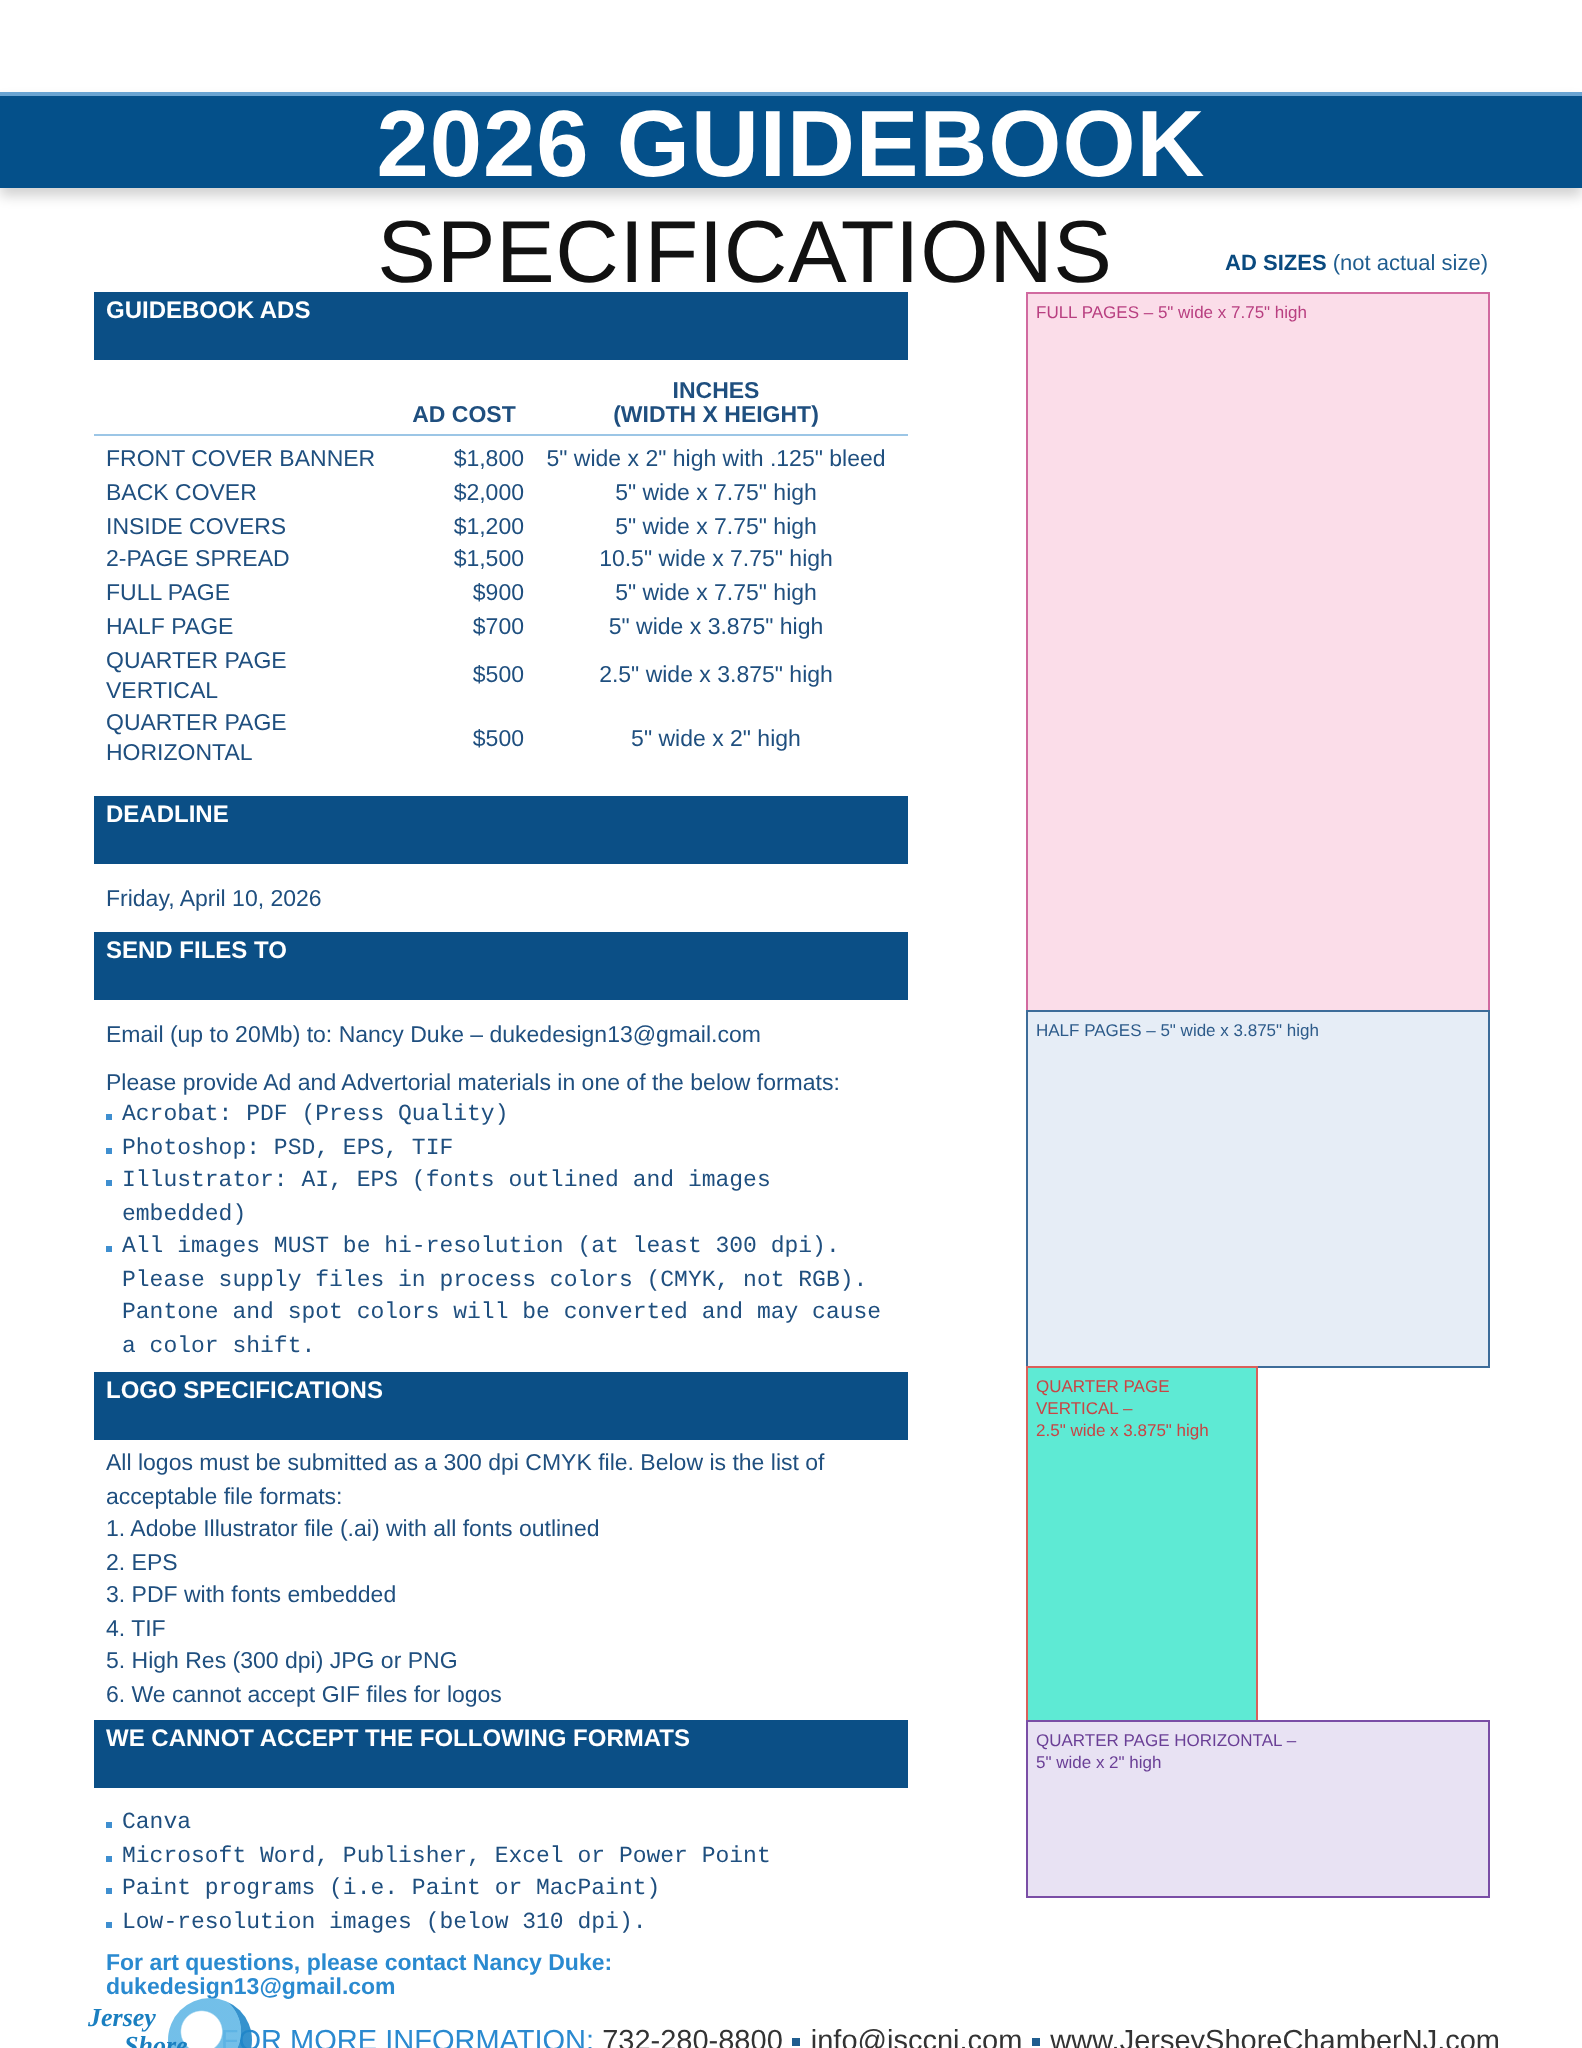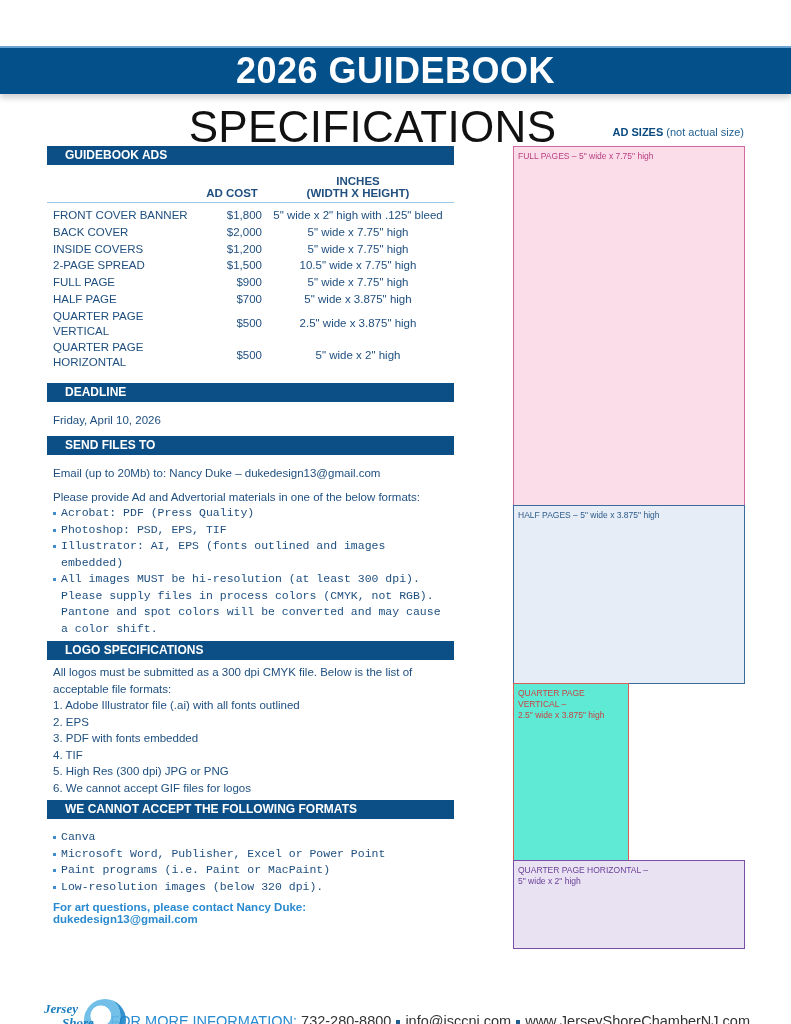--- a/index.html
+++ b/index.html
@@ -5,38 +5,38 @@
   * { box-sizing: border-box; margin: 0; padding: 0; }
   html, body { width: 791px; height: 1024px; background: #ffffff; overflow: hidden; }
   body { position: relative; font-family: "Liberation Sans", sans-serif; color: #1f4f7f; }
 
   .banner {
     position: absolute; left: 0; top: 46px; width: 791px; height: 48px;
     background: #04508a; border-top: 2px solid #6aa4d2;
     box-shadow: 0 4px 6px rgba(0,0,0,0.18);
     display: flex; align-items: center; justify-content: center;
   }
-  .banner-title { color: #ffffff; font-weight: 700; font-size: 36px; letter-spacing: 0.5px; }
+  .banner-title { color: #ffffff; font-weight: 700; font-size: 47px; letter-spacing: 0.5px; }
 
   .subtitle {
     position: absolute; left: 0; width: 745px; top: 102px; text-align: center;
     font-size: 44px; color: #111111; letter-spacing: 0.3px;
   }
   .subtitle span { margin-left: 0; }
 
   .adsizes-heading {
     position: absolute; right: 47px; top: 126px; font-size: 11px; color: #1f5d8f;
   }
   .adsizes-heading b { color: #0a4a7f; font-weight: 700; }
 
   .left { position: absolute; left: 47px; top: 146px; width: 407px; }
 
   .sec-bar {
     background: #0b4f86; color: #ffffff; font-weight: 700; font-size: 12px;
-    height: 19px; line-height: 19px; padding-left: 18px;
+    height: 34px; line-height: 19px; padding-left: 6px;
   }
 
   .ads-table { width: 100%; border-collapse: collapse; font-size: 11.5px; color: #1f4f7f; margin-top: 10px; }
   .ads-table th { font-weight: 700; color: #1f4f7f; font-size: 11.5px; padding-bottom: 3px; vertical-align: bottom; }
   .ads-table thead tr { border-bottom: 1px solid #9cc6e6; }
   .ads-table td { padding: 1px 0 1px 0; line-height: 14.8px; }
   .ads-table td.name { padding-left: 6px; width: 155px; }
   .ads-table td.cost { text-align: right; width: 50px; }
   .ads-table td.dim { text-align: center; }
   .ads-table tbody tr:first-child td { padding-top: 5px; }
@@ -162,21 +162,21 @@
     <li>4.  TIF</li>
     <li>5.  High Res (300 dpi) JPG or PNG</li>
     <li>6.  We cannot accept GIF files for logos</li>
   </ol>
 
   <div class="sec-bar" style="margin-top:4px;">WE CANNOT ACCEPT THE FOLLOWING FORMATS</div>
   <ul class="bullets body-text" style="margin-top:10px;">
     <li>Canva</li>
     <li>Microsoft Word, Publisher, Excel or Power Point</li>
     <li>Paint programs (i.e. Paint or MacPaint)</li>
-    <li>Low-resolution images (below 320 dpi).</li>
+    <li>Low-resolution images (below 310 dpi).</li>
   </ul>
   <div class="contact-line">For art questions, please contact Nancy Duke: dukedesign13@gmail.com</div>
 </div>
 
 <div class="box box-full">
   <div class="box-label">FULL PAGES – 5" wide x 7.75" high</div>
 </div>
 <div class="box box-half">
   <div class="box-label">HALF PAGES – 5" wide x 3.875" high</div>
 </div>

